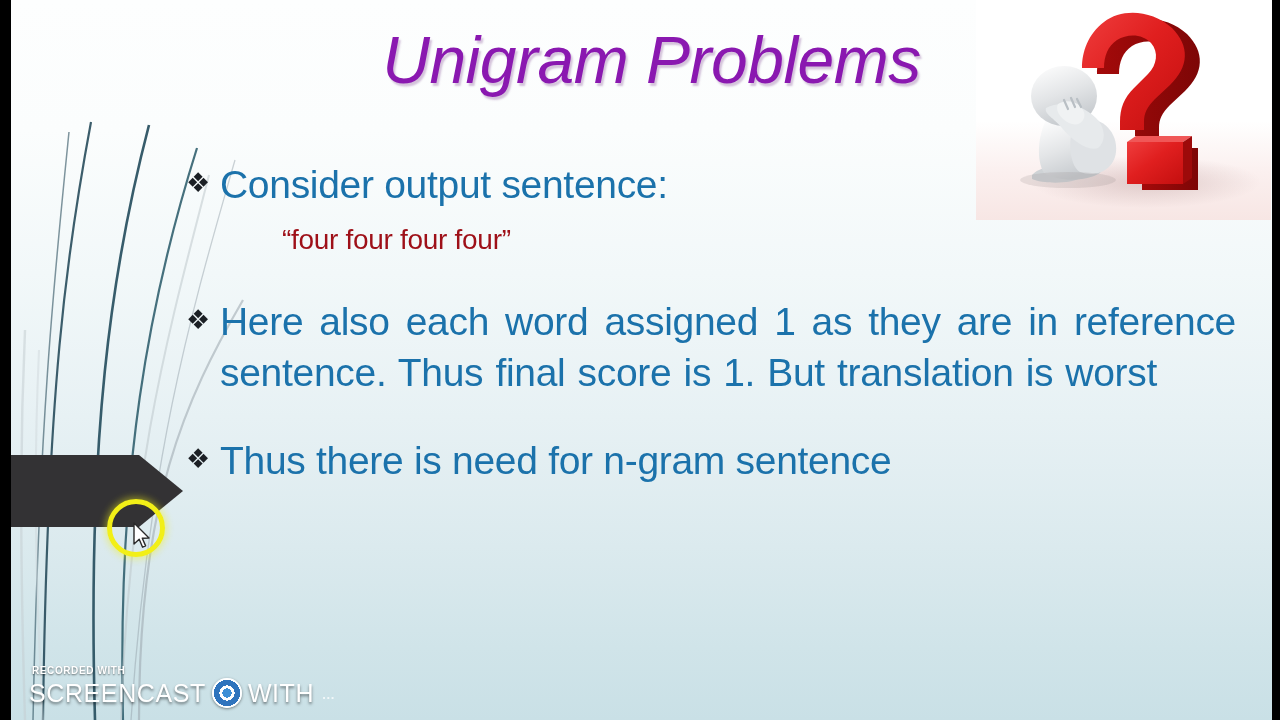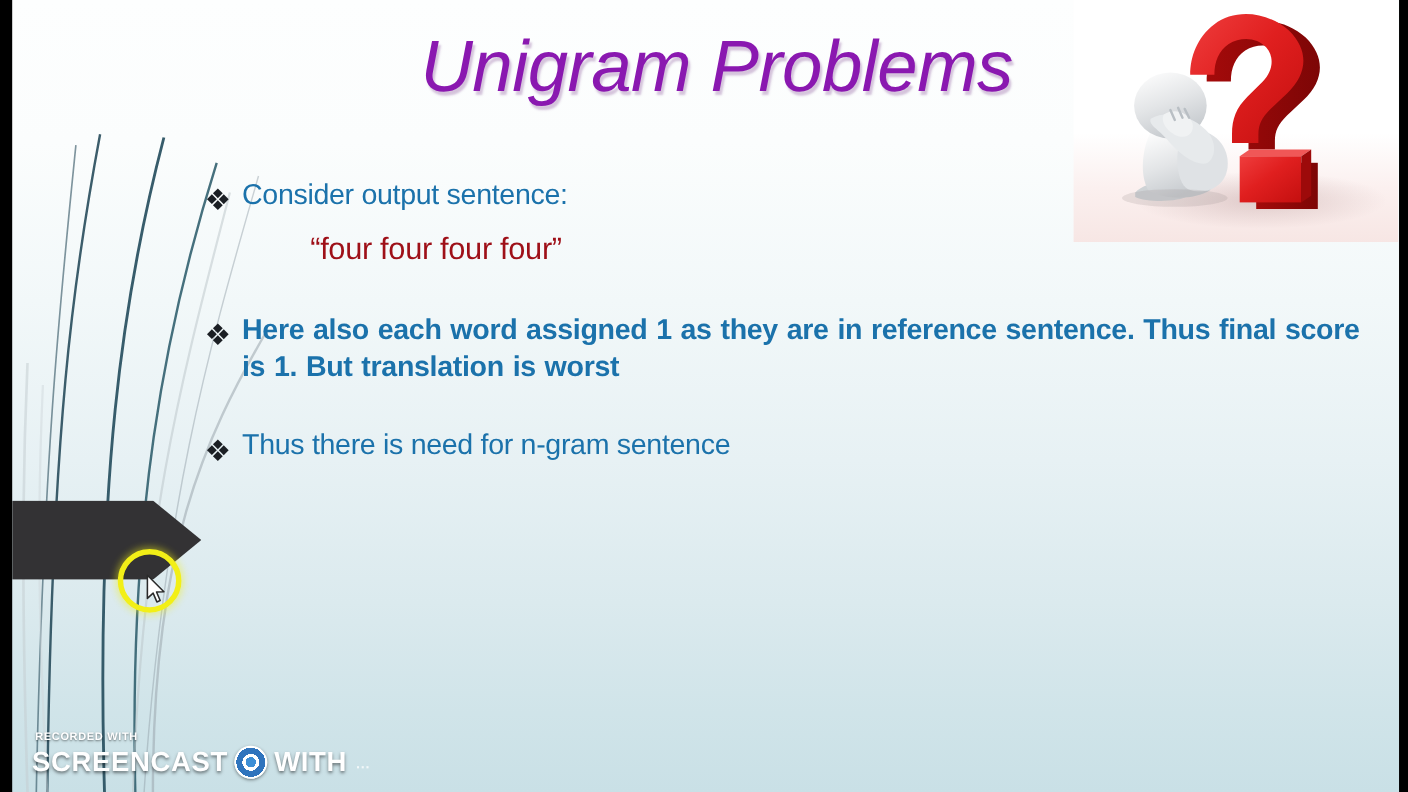--- a/index.html
+++ b/index.html
@@ -116,29 +116,28 @@
     color: #1b1f24;
     font-size: 27px;
     line-height: 1;
     font-family: "DejaVu Sans", sans-serif;
   }
   .btext {
     flex: 1 1 auto;
     color: #1b72ab;
     font-family: "Liberation Sans", sans-serif;
     font-weight: 400;
-    font-size: 26px;
+    font-size: 39px;
     line-height: 1.29;
     letter-spacing: -0.3px;
   }
   .btext.justify {
     text-align: justify;
     text-align-last: left;
     word-spacing: 0.04em;
-    font-weight: bold;
   }
 
   .quoted {
     color: #9e1018;
     font-family: "Liberation Sans", sans-serif;
     font-size: 28px;
     letter-spacing: -0.3px;
     padding-left: 96px;
     line-height: 1.25;
   }
@@ -199,21 +198,21 @@
     margin-bottom: 2px;
     padding-left: 3px;
   }
   #watermark .row2 {
     display: flex;
     align-items: center;
     gap: 6px;
   }
   #watermark .word {
     font-family: "Liberation Sans", sans-serif;
-    font-weight: 700;
+    font-weight: 400;
     font-size: 25px;
     letter-spacing: 0.6px;
     color: #ffffff;
     text-shadow: 0 2px 3px rgba(0,0,0,0.5);
   }
   #watermark .dotlogo {
     width: 30px; height: 30px;
     border-radius: 50%;
     background: radial-gradient(circle at 50% 50%,
         #3d8fd6 0 22%, #ffffff 22% 36%, #2f74bd 36% 62%, #ffffff 62% 74%, #cfe2f2 74% 100%);

